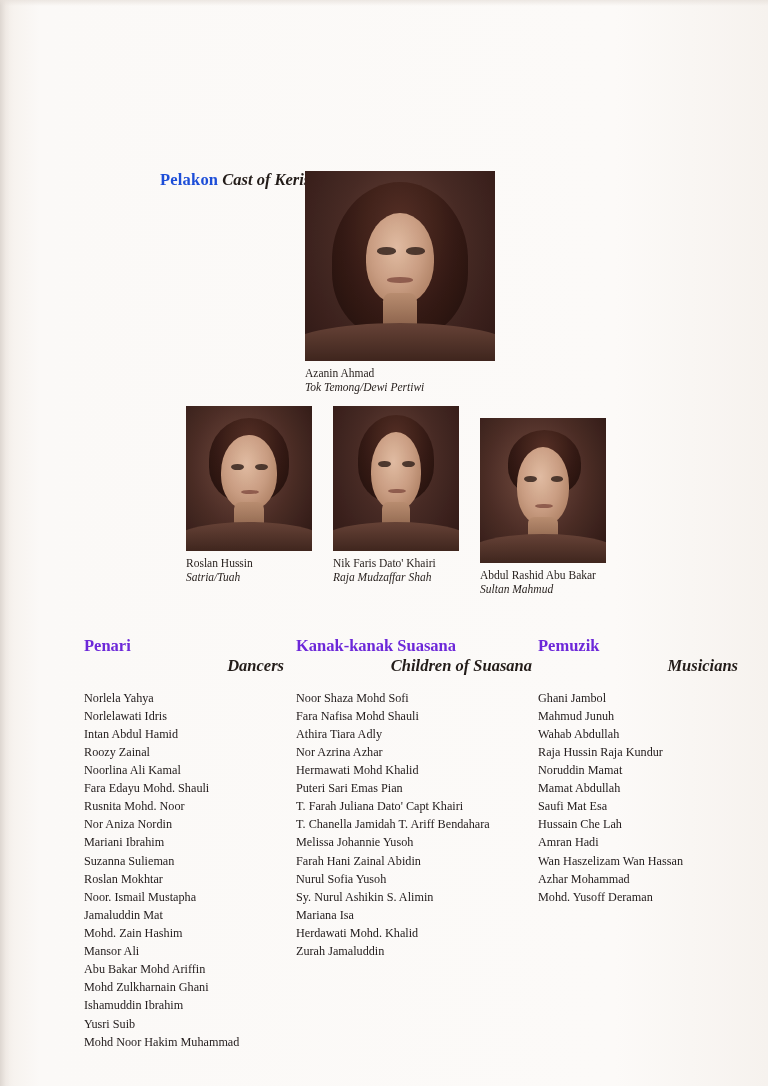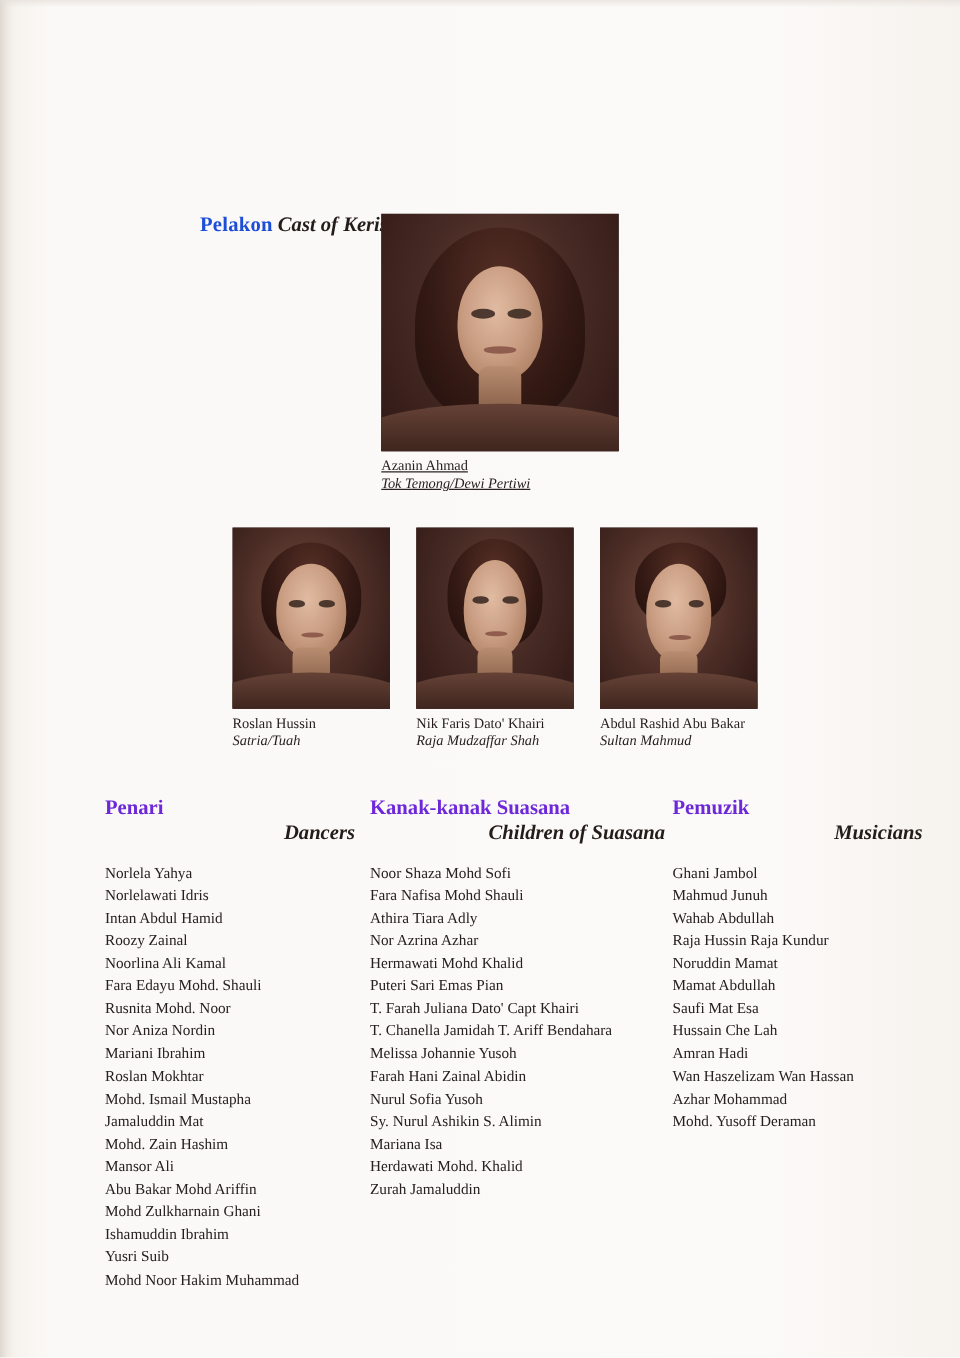--- a/index.html
+++ b/index.html
@@ -60,45 +60,44 @@
     font-style: italic;
     font-size: 16.5px;
     color: #231c19;
   }
 
   .lead-photo-wrap {
     position: absolute;
     left: 305px;
     top: 171px;
     width: 161px;
-    text-decoration: underline;
   }
   .photo {
     position: relative;
     overflow: hidden;
     background: #3a2420;
     filter: saturate(.8) contrast(1.02);
   }
   .photo.lead { width: 190px; height: 190px; }
 
   .caption {
     margin-top: 5px;
     font-size: 11.5px;
     line-height: 1.25;
     color: #241d1a;
   }
   .caption .name { display: block; }
   .caption .role { display: block; font-style: italic; }
   .trio {
     position: absolute;
-    top: 422px;
+    top: 406px;
   }
   .trio.a { left: 186px; }
   .trio.b { left: 333px; }
-  .trio.c { left: 480px; }
+  .trio.c { left: 480px; margin-top: 12px; }
   .photo.small { width: 126px; height: 145px; }
   .trio .caption { width: 150px; }
 
   
   .face {
     position: absolute;
     inset: 0;
   }
   .bg-warm {
     position: absolute; inset: 0;
@@ -278,22 +277,23 @@
     <ul class="name-list">
       <li>Norlela Yahya</li>
       <li>Norlelawati Idris</li>
       <li>Intan Abdul Hamid</li>
       <li>Roozy Zainal</li>
       <li>Noorlina Ali Kamal</li>
       <li>Fara Edayu Mohd. Shauli</li>
       <li>Rusnita Mohd. Noor</li>
       <li>Nor Aniza Nordin</li>
       <li>Mariani Ibrahim</li>
+      <li>Suzanna Sulieman</li>
       <li>Roslan Mokhtar</li>
-      <li>Mohd. Ismail Mustapha</li>
+      <li>Noor. Ismail Mustapha</li>
       <li>Jamaluddin Mat</li>
       <li>Mohd. Zain Hashim</li>
       <li>Mansor Ali</li>
       <li>Abu Bakar Mohd Ariffin</li>
       <li>Mohd Zulkharnain Ghani</li>
       <li>Ishamuddin Ibrahim</li>
       <li>Yusri Suib</li>
       <li>Mohd Noor Hakim Muhammad</li>
     </ul>
   </div>

